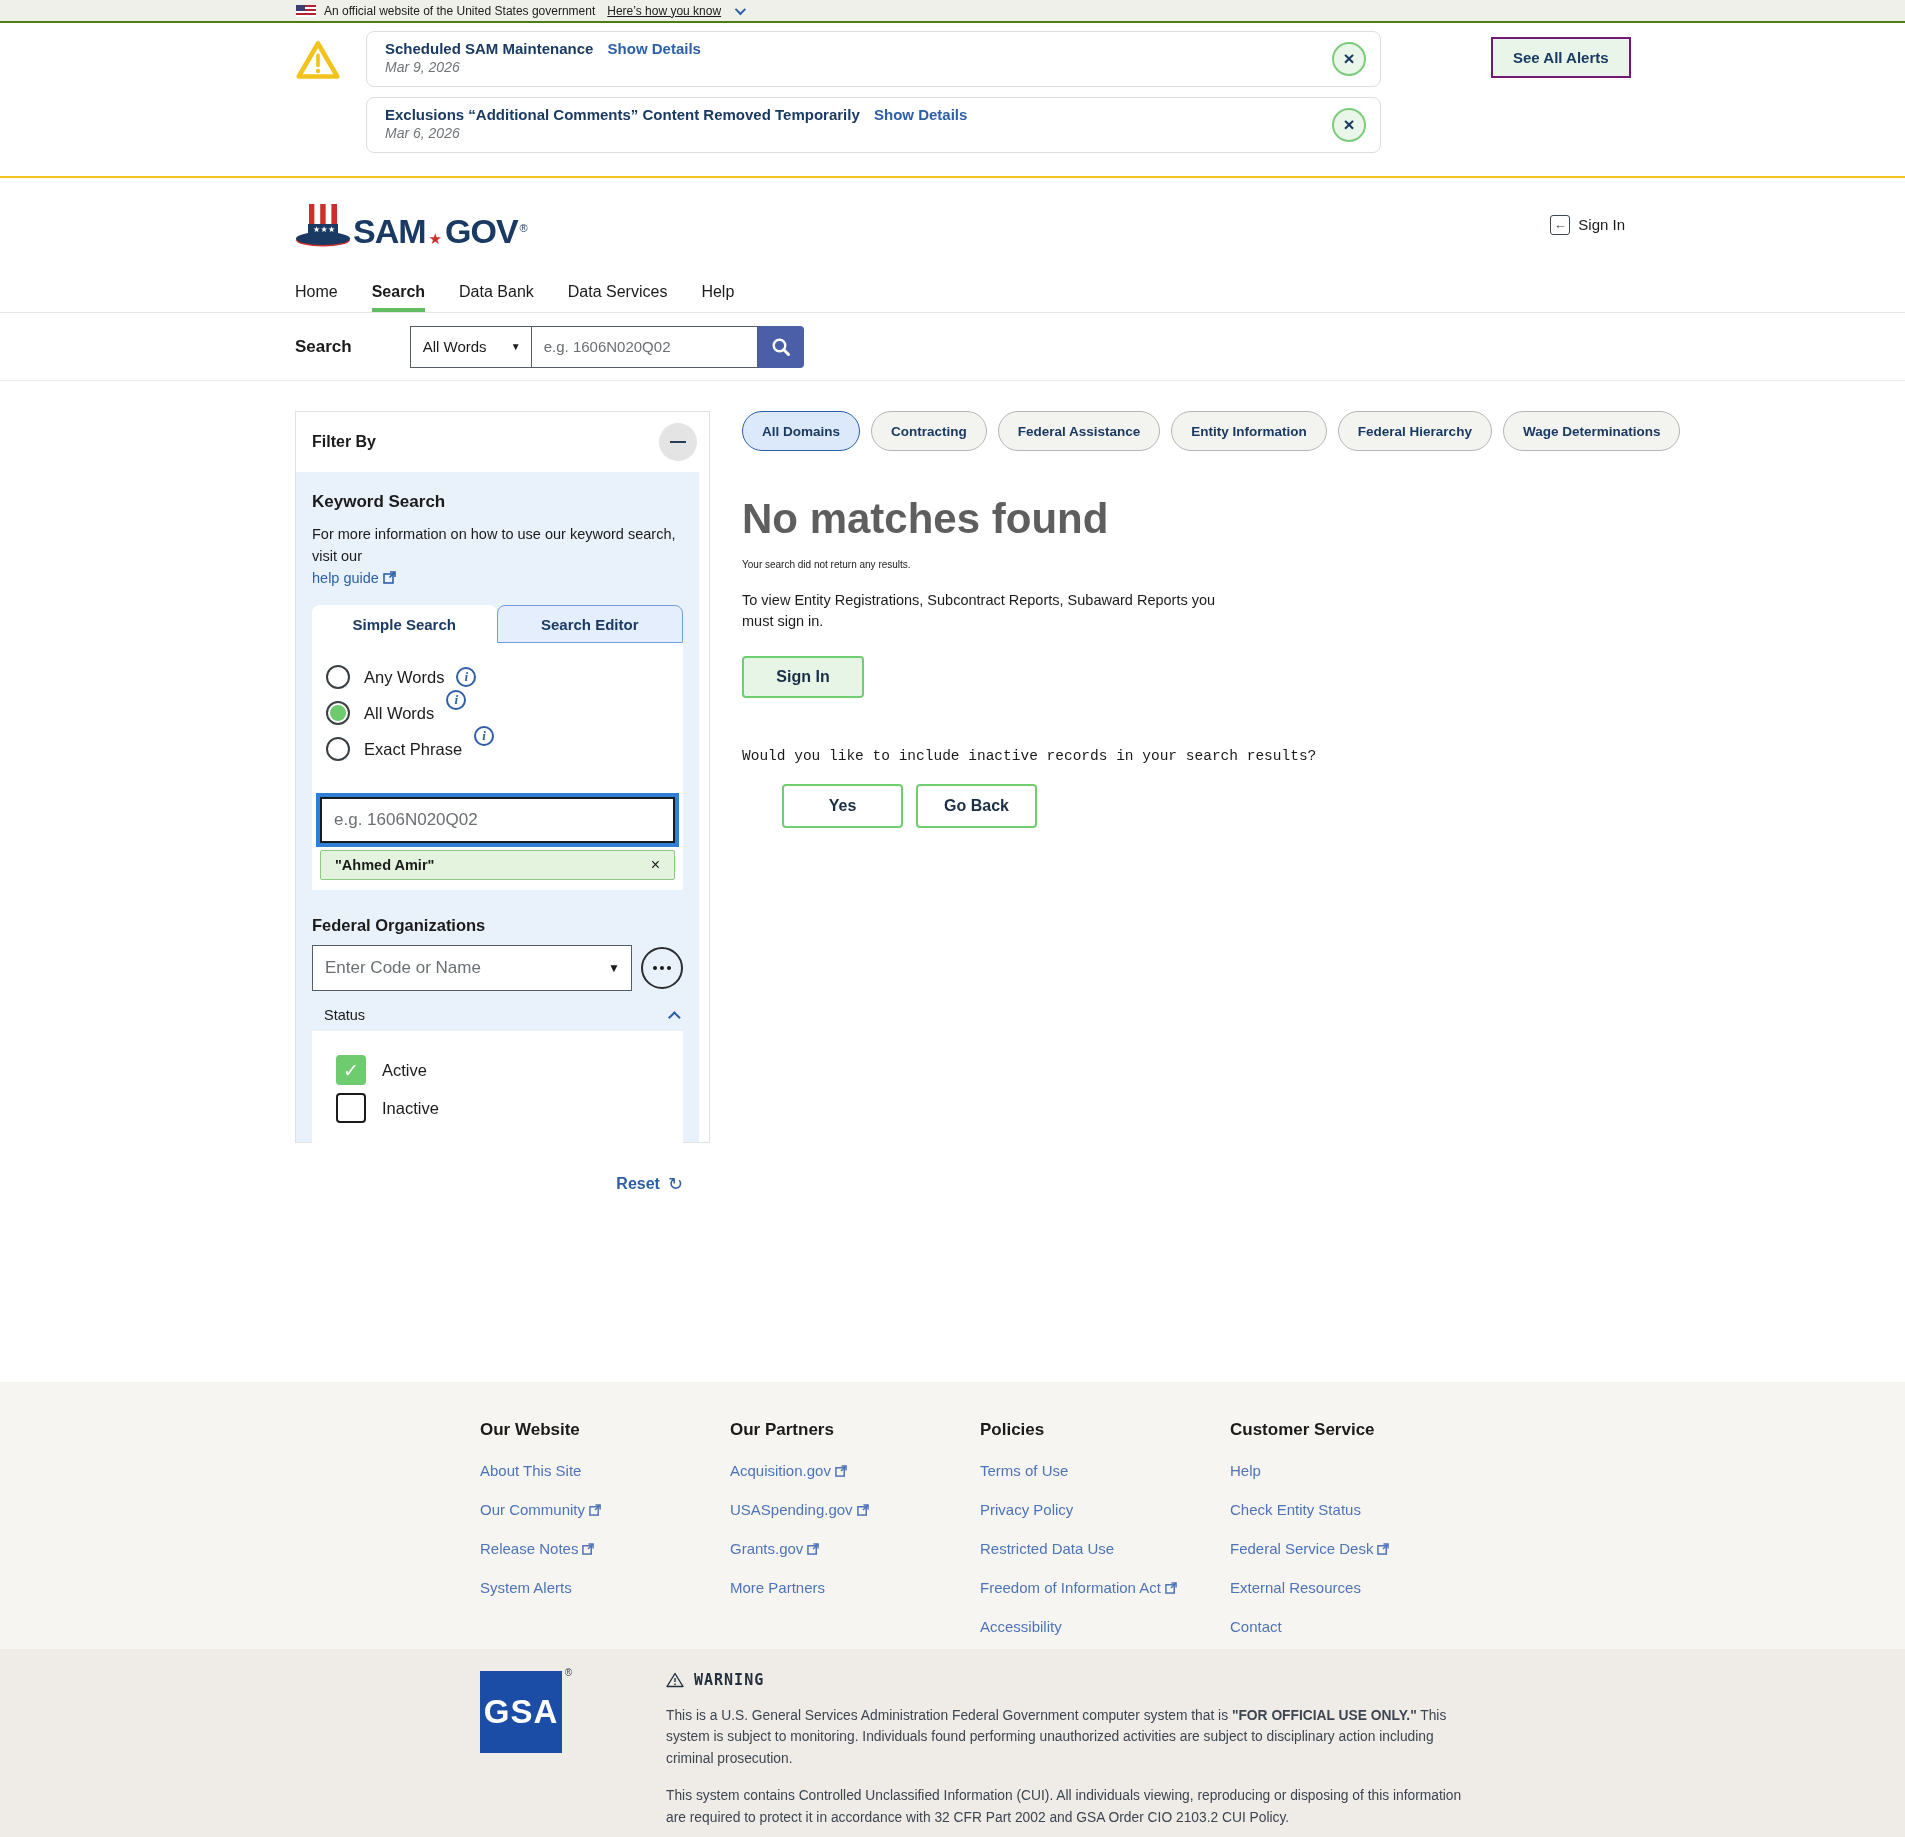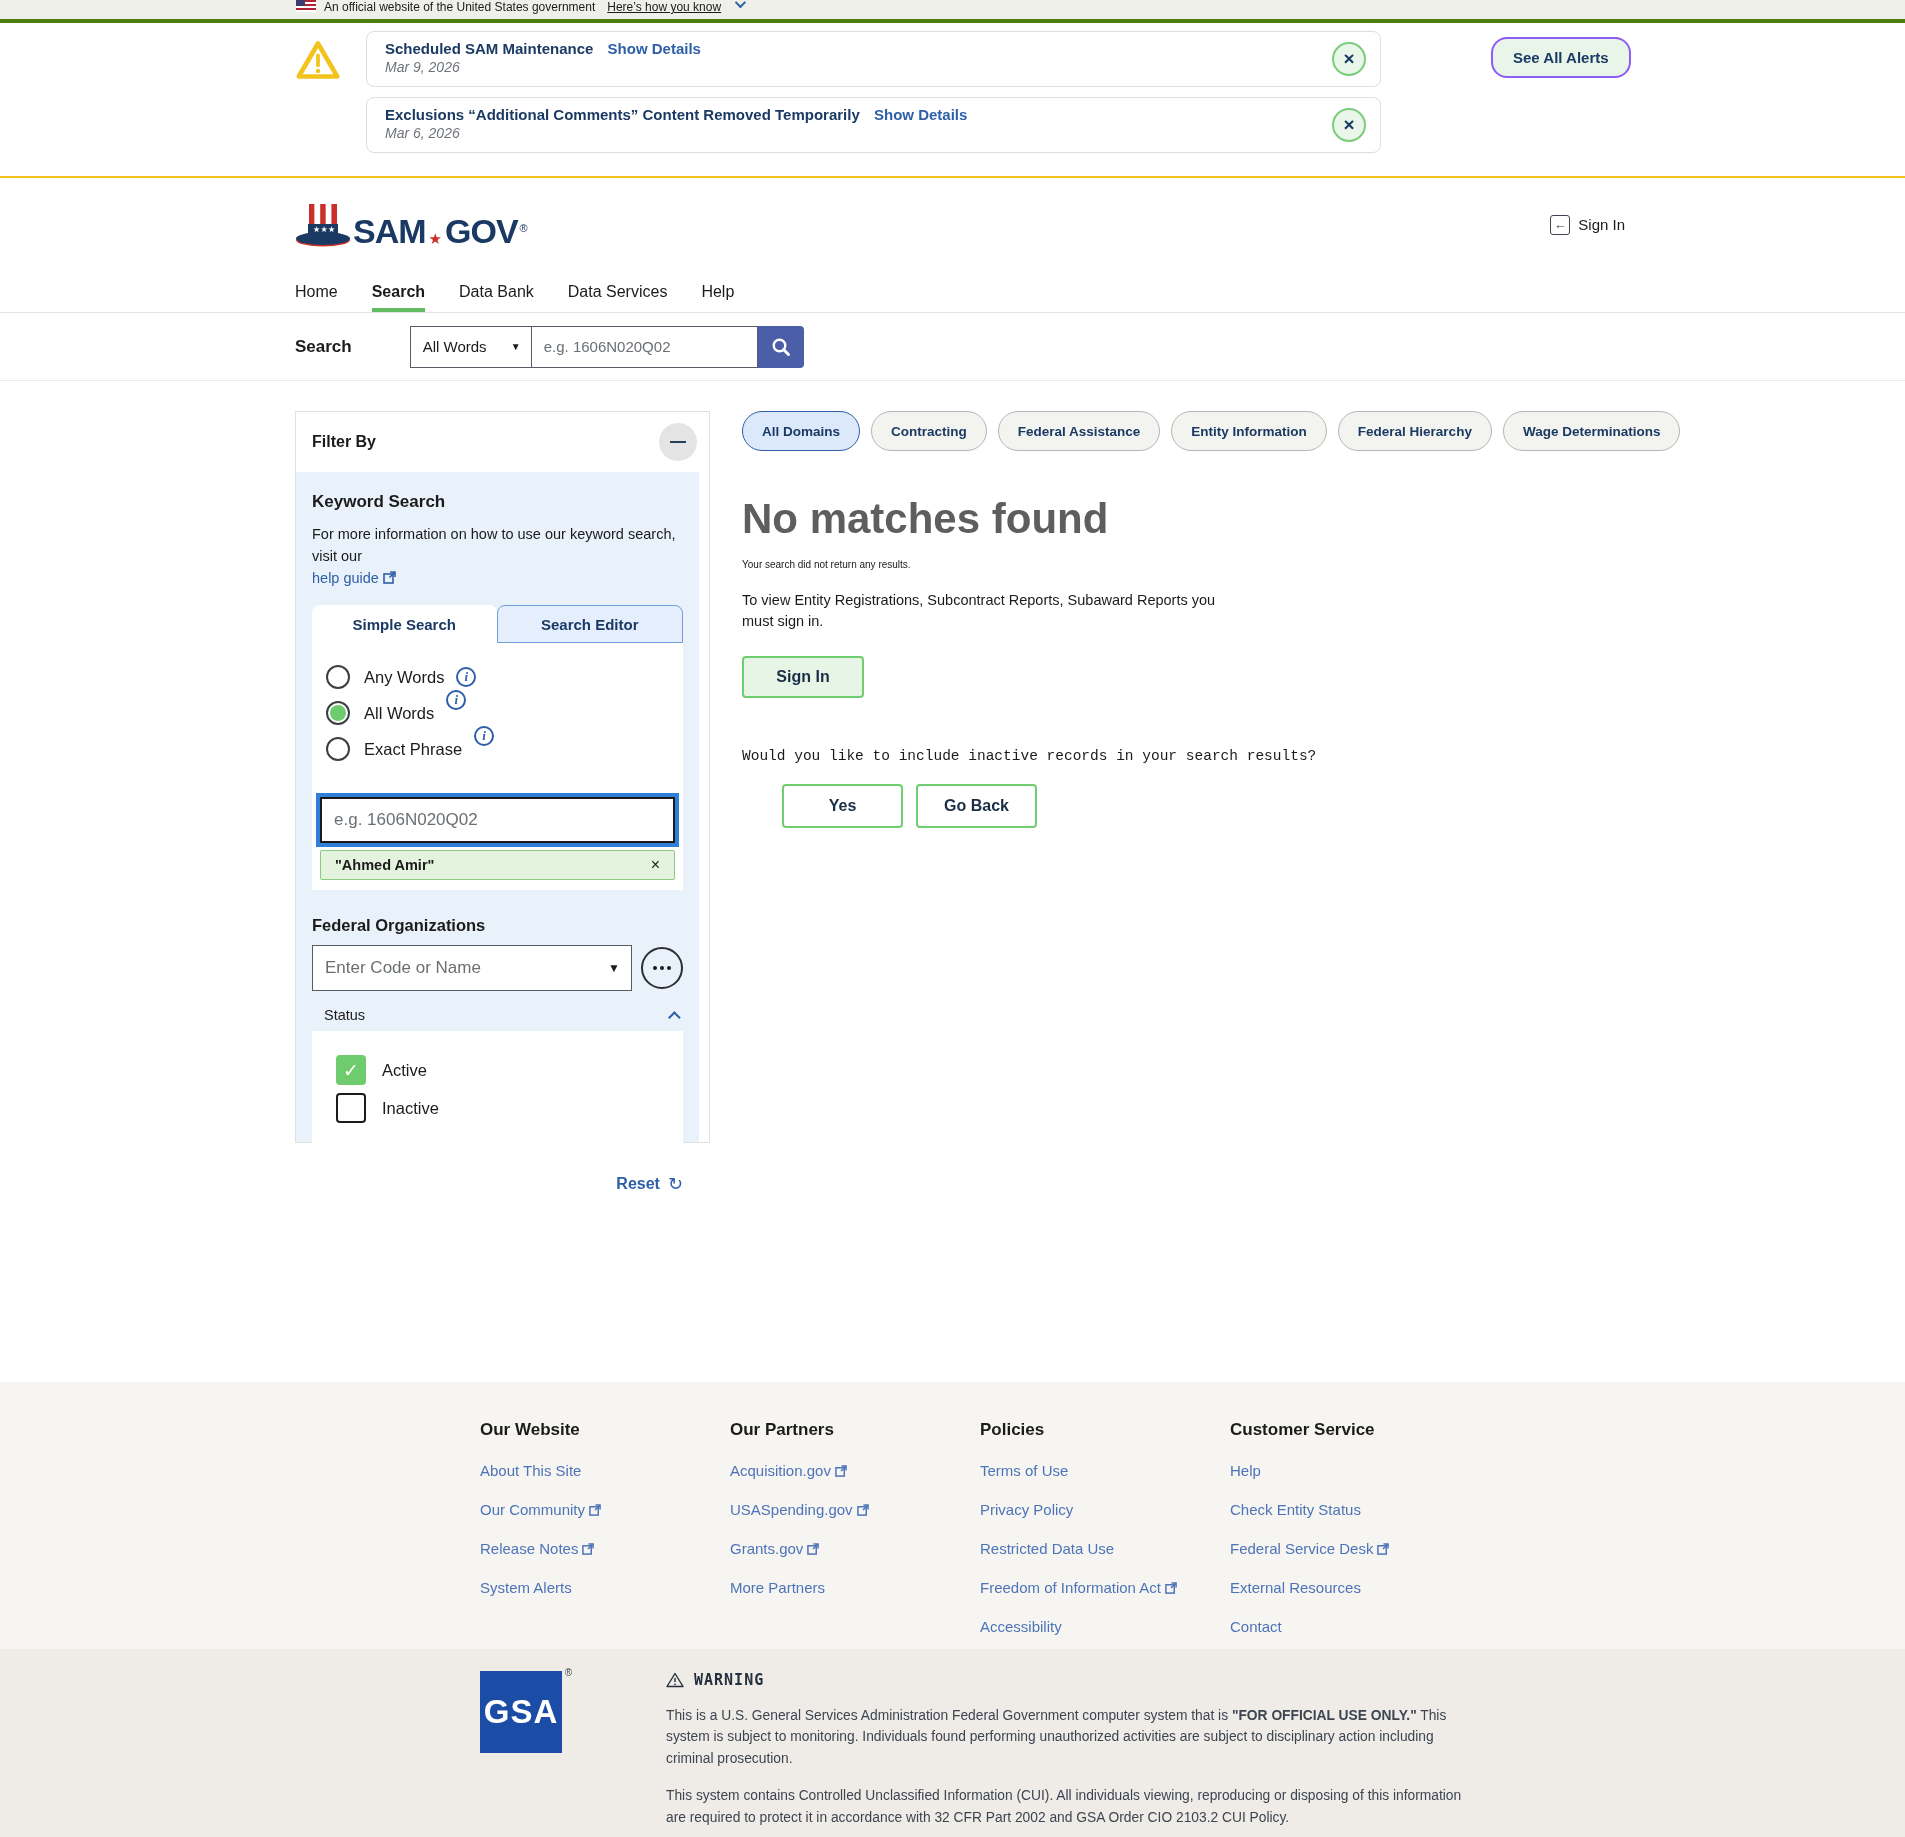--- a/index.html
+++ b/index.html
@@ -1,41 +1,41 @@
 <!DOCTYPE html>
 <html><head>
 <meta charset="utf-8">
 <style>
   * { margin:0; padding:0; box-sizing:border-box; }
   html,body { width:1905px; background:#fff; font-family:"Liberation Sans","DejaVu Sans",sans-serif; color:#1b1b1b; }
 
   
-  .gov-banner { height:23px; background:#f0f0eb; border-bottom:4px solid #4d7c0f;
-    display:flex; padding-left:296px; gap:8px; font-size:12px; }
+  .gov-banner { height:23px; background:#f0f0eb; border-bottom:2px solid #4d7c0f;
+    display:flex; align-items:center; padding-left:296px; gap:8px; font-size:12px; }
   .flag { width:20px; height:12px; position:relative;
     background:repeating-linear-gradient(#b22234 0 2px,#fff 2px 4px); flex:0 0 auto; }
   .flag::after { content:""; position:absolute; left:0; top:0; width:9px; height:6px; background:#3c3b6e; }
   .gov-banner a { color:#1b1b1b; text-decoration:underline; margin-left:4px; }
   .chev-dn { display:inline-block; width:8px; height:8px; border-right:2px solid #2d5fa8; border-bottom:2px solid #2d5fa8;
     transform:rotate(45deg) translateY(-2px); margin-left:6px; }
 
   
   .alerts { background:#fff; border-bottom:2px solid #f2c21d; padding:8px 0 23px 296px; display:flex; }
   .warn-tri { width:44px; height:46px; margin-top:6px; flex:0 0 auto; }
   .alert-stack { margin-left:26px; display:flex; flex-direction:column; gap:10px; }
   .alert-card { position:relative; width:1015px; min-height:56px; border:1px solid #dcdee0; border-radius:8px;
     padding:8px 70px 8px 18px; background:#fff; }
   .alert-title { font-size:15px; font-weight:bold; color:#1b3a63; }
   .alert-title .show-details { color:#2d5fa8; font-weight:bold; margin-left:10px; cursor:pointer; }
   .alert-date { font-size:14px; font-style:italic; color:#6f7479; margin-top:2px; }
   .alert-close { position:absolute; right:14px; top:50%; transform:translateY(-50%);
     width:34px; height:34px; border-radius:50%; background:#e9f6e9; border:2px solid #7bcd7b;
     color:#1b3a63; font-size:19px; font-weight:bold; line-height:30px; text-align:center; cursor:pointer; }
   .see-all { margin-left:110px; margin-top:6px; align-self:flex-start;
-    background:#e8f5e8; border:2px solid #8b5cf6; border-radius:16px; padding:10px 20px;
+    background:#e8f5e8; border:2px solid #701a75; border-radius:0; padding:10px 20px;
     font-size:15px; font-weight:bold; color:#1b3a63; cursor:pointer; }
 
   
   .site-header { height:93px; display:flex; align-items:center; padding:0 280px 0 295px; }
   .logo { display:flex; align-items:flex-end; gap:2px; }
   .logo-text { font-size:34px; font-weight:bold; color:#1b3a63; letter-spacing:-1px; line-height:1; }
   .logo-star { color:#c9302c; font-size:15px; line-height:1; margin:0 1px 2px 1px; }
   .logo-reg { font-size:11px; color:#1b3a63; margin-bottom:14px; }
   .signin { margin-left:auto; display:flex; align-items:center; gap:8px; font-size:15px; color:#1b1b1b; cursor:pointer; }
   .signin-box { width:20px; height:20px; border:1.5px solid #3d4551; border-radius:3px;

